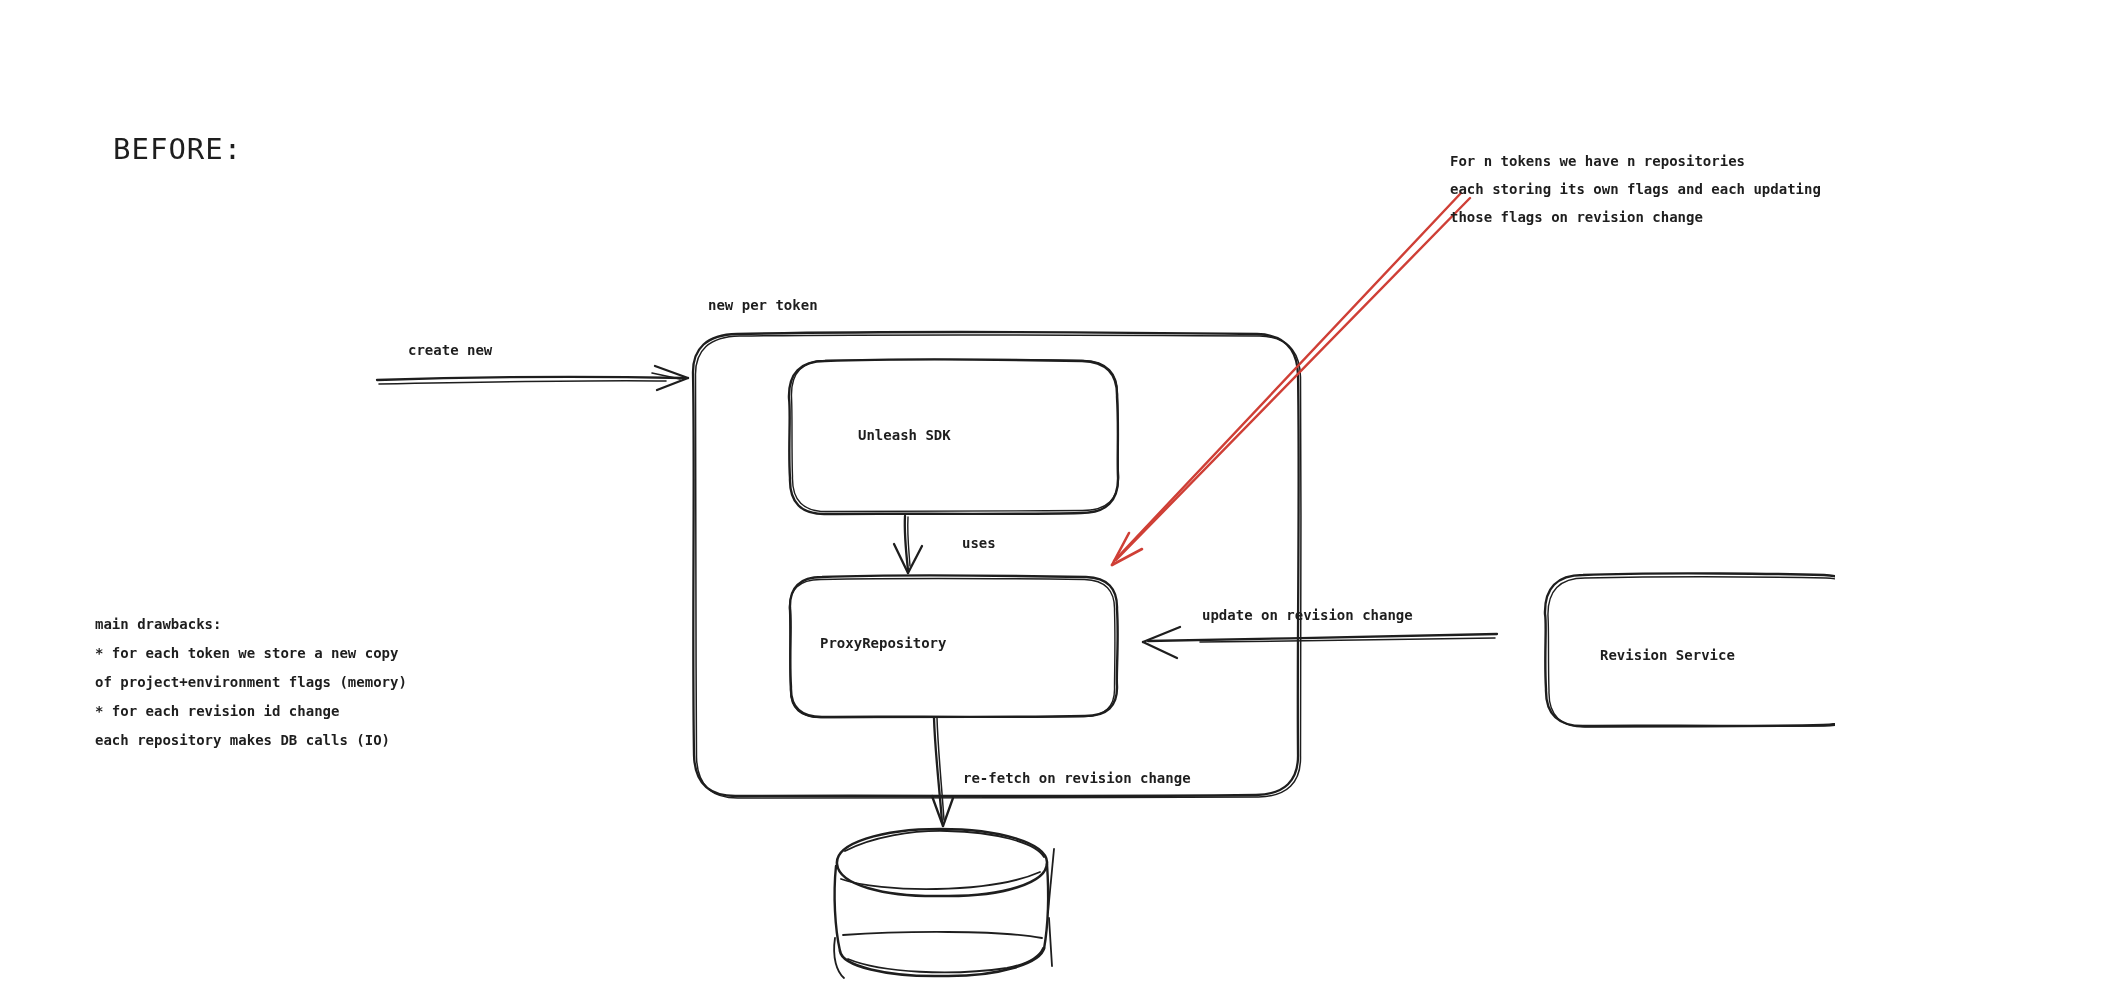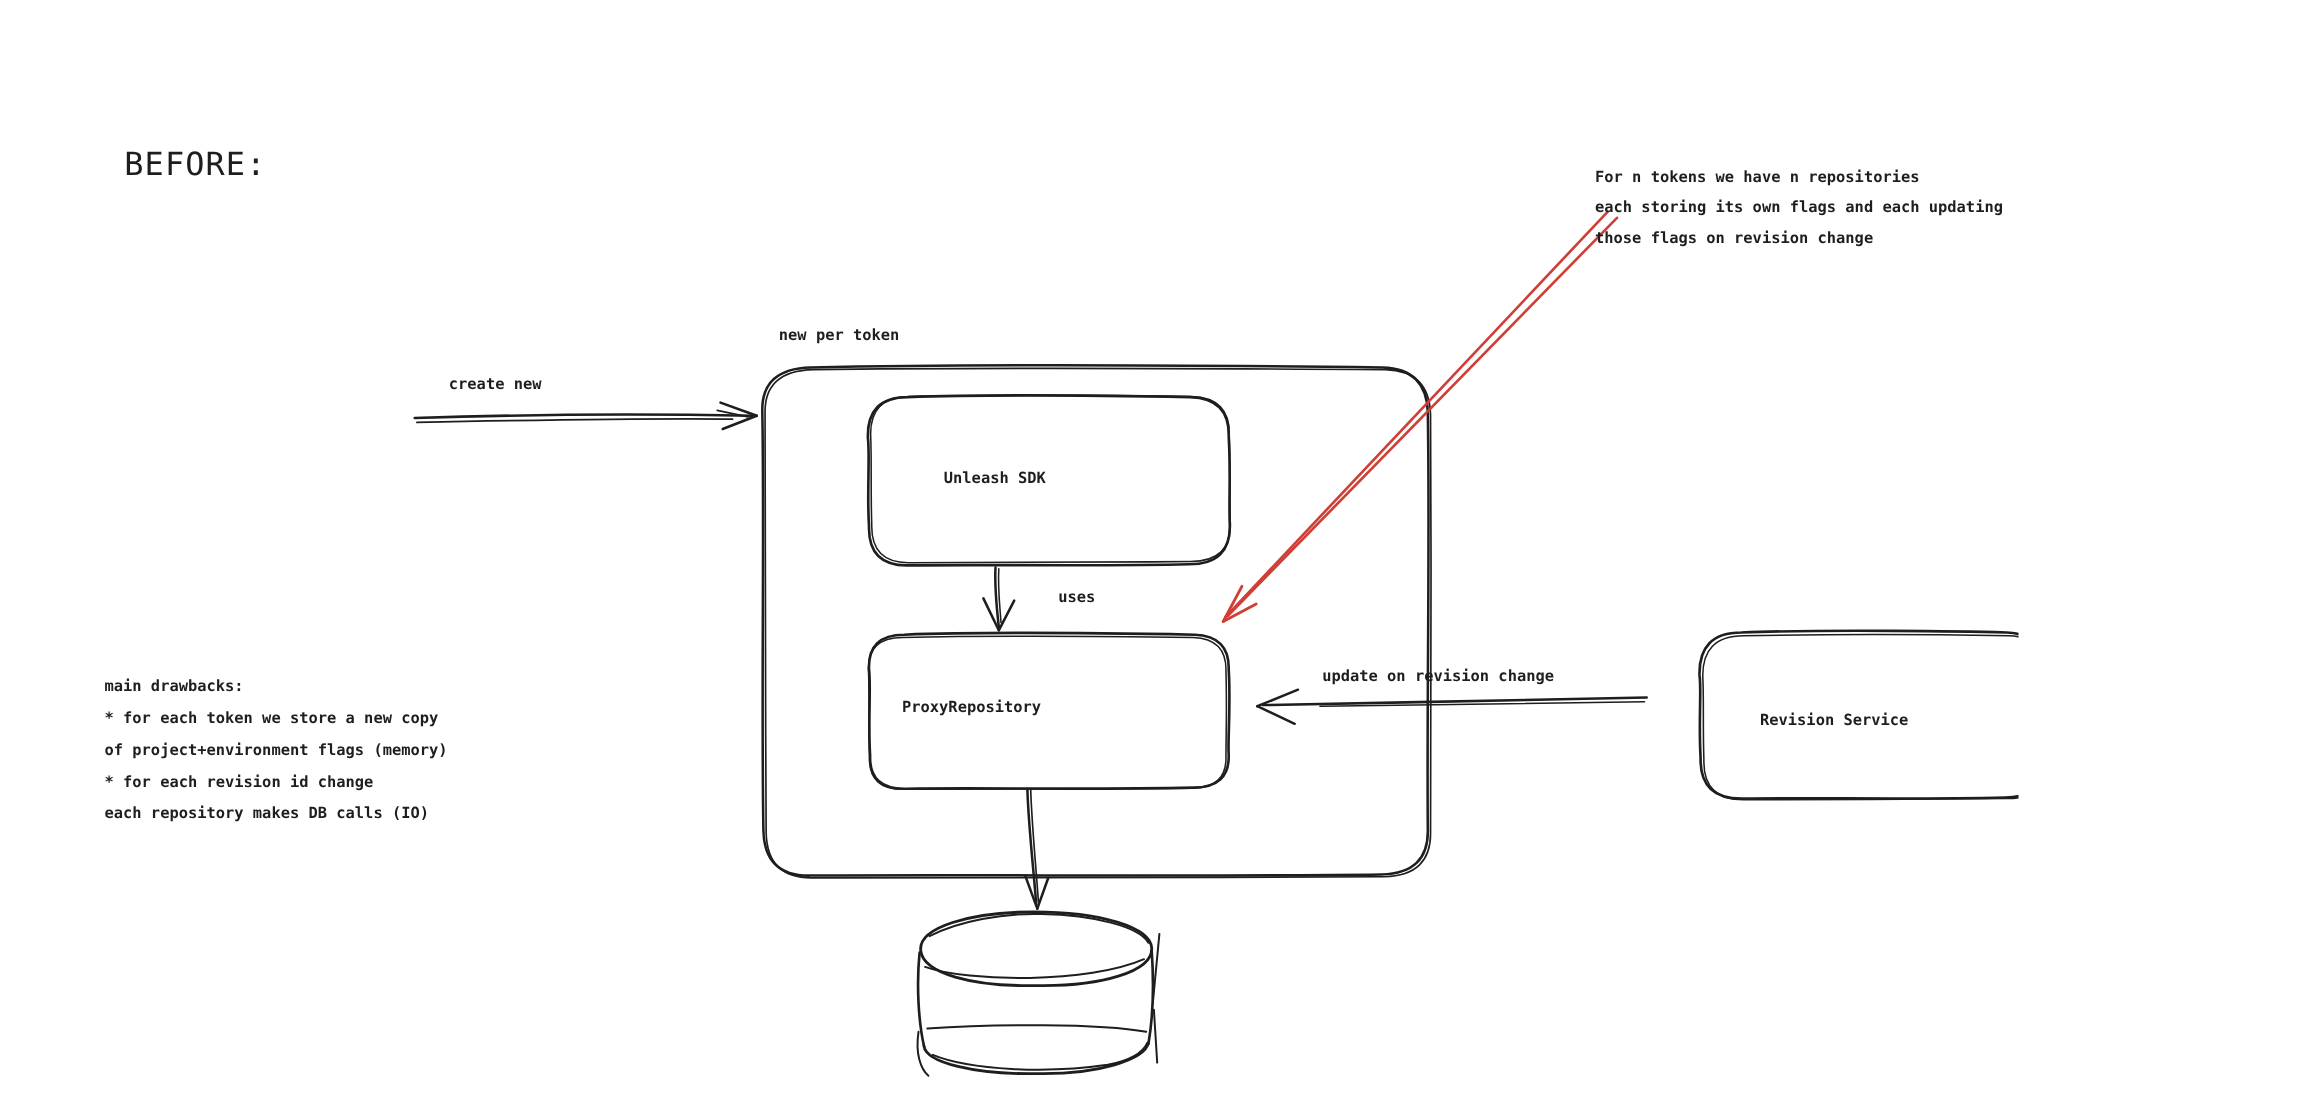--- a/index.html
+++ b/index.html
@@ -139,14 +139,15 @@
   <div class="lbl nowrap" style="left:1202px; top:601px;">update on revision change</div>
 
   <div class="lbl nowrap" style="left:1600px; top:641px;">Revision Service</div>
 
   <div class="lbl drawbacks" style="left:95px; top:610px;">main drawbacks:
 * for each token we store a new copy
 of project+environment flags (memory)
 * for each revision id change
 each repository makes DB calls (IO)</div>
 
+  <div class="lbl nowrap" style="left:963px; top:764px;">re-fetch on revision change</div>
 
 </div>
 
 </body></html>

